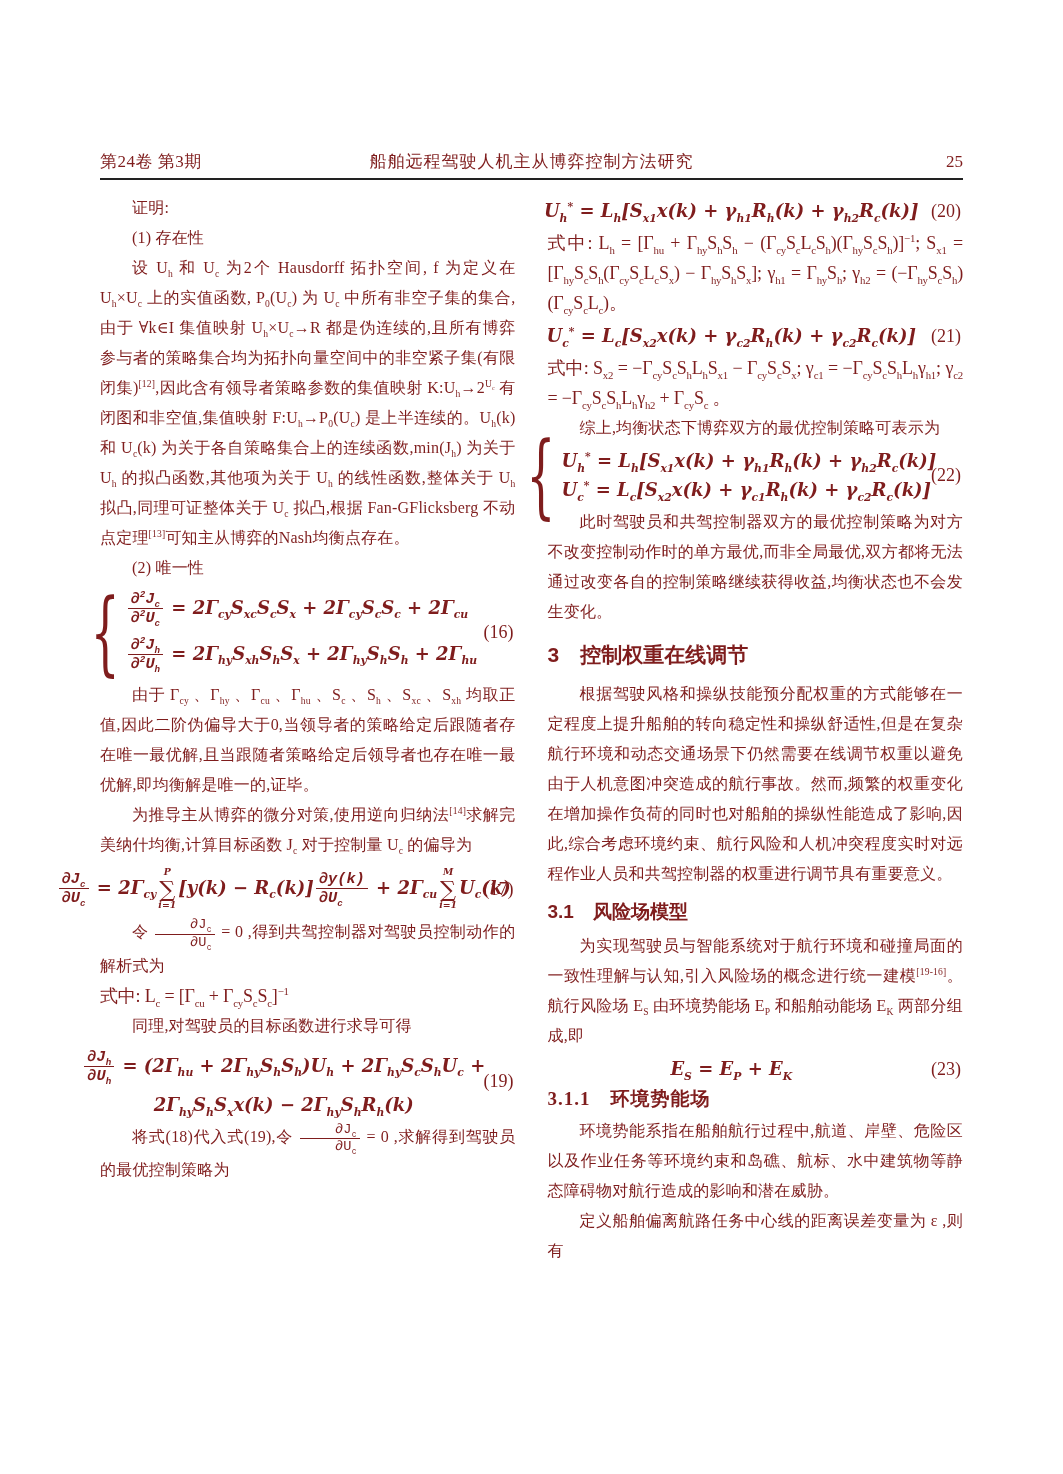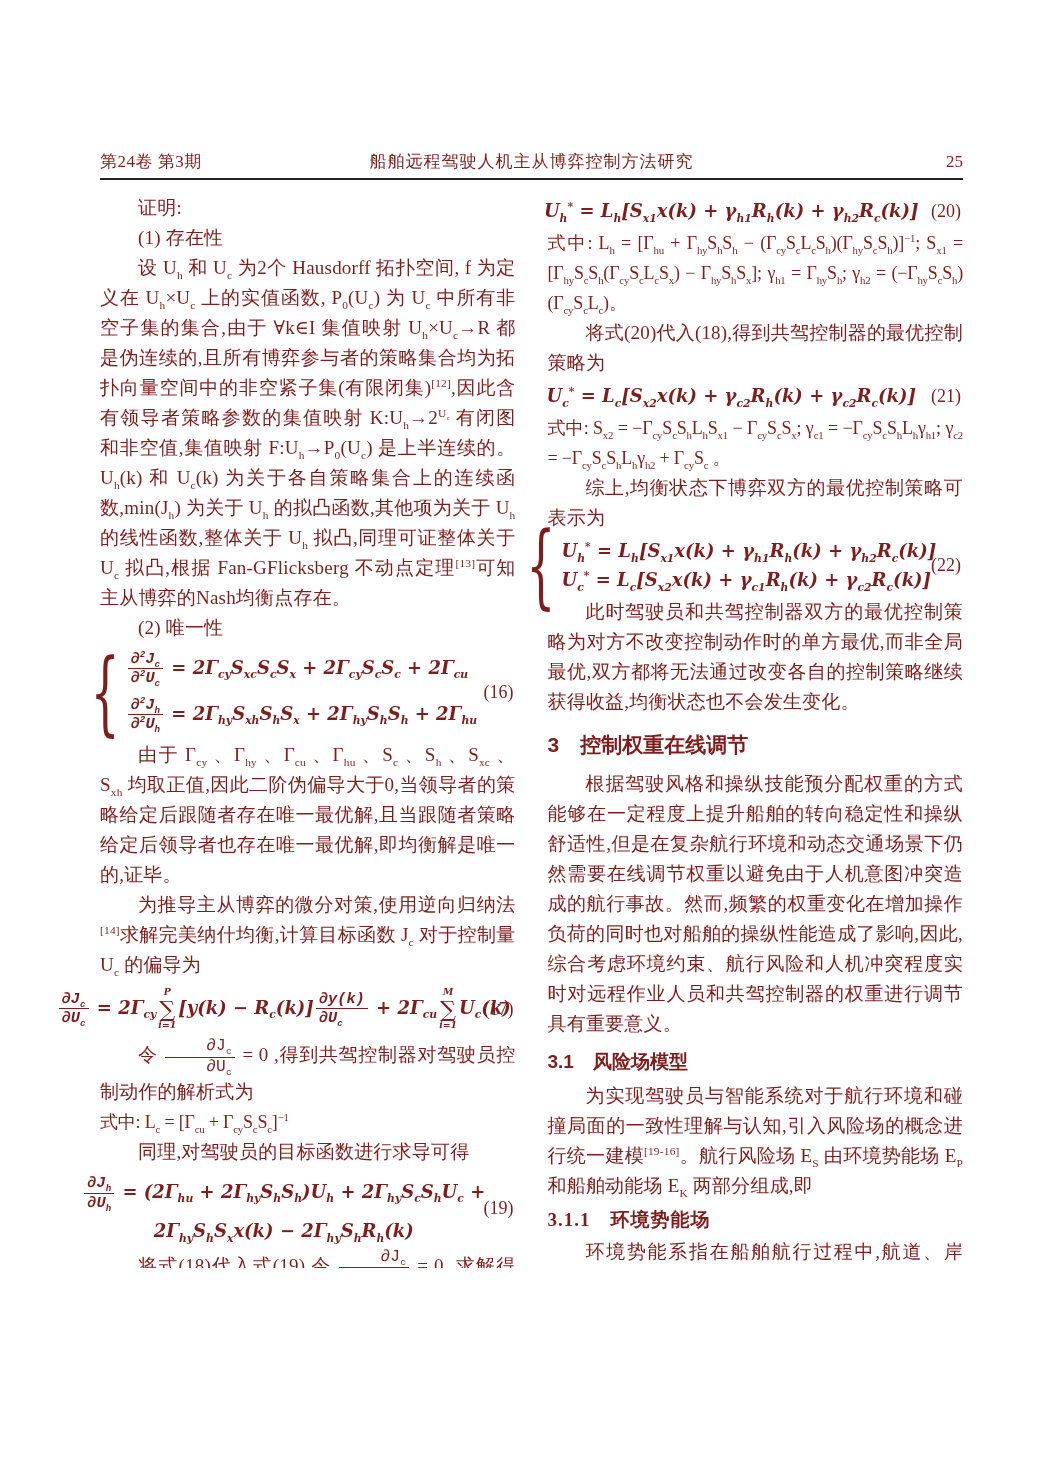--- a/index.html
+++ b/index.html
@@ -10,21 +10,21 @@
   }
   .header { display:flex; align-items:baseline; font-size:17px; }
   .header .vol { flex:0 0 190px; letter-spacing:0.5px; }
   .header .title { flex:1; text-align:center; letter-spacing:1px; }
   .header .pg { flex:0 0 190px; text-align:right; }
   .rule { border-bottom:2px solid #222; margin-top:5px; }
   .columns { display:flex; gap:32px; margin-top:13px; }
   .col { flex:1; min-width:0; }
 
   .para {
-    margin:0; font-size:19px; line-height:30px; text-align:justify;
+    margin:0; font-size:16px; line-height:30px; text-align:justify;
     text-indent:2em; letter-spacing:0.2px;
   }
   .para.noindent { text-indent:0; font-size:18px; letter-spacing:-0.2px; }
   sub, sup { font-size:60%; line-height:0; }
 
   .eq {
     position:relative; display:flex; justify-content:center; align-items:center;
     margin:7px 0; padding-right:48px; font-size:18px;
     font-family:"DejaVu Serif","Liberation Serif",serif;
     font-style:italic; font-weight:bold;
@@ -136,21 +136,20 @@
           </span> = 0 ,求解得到驾驶员的最优控制策略为</p>
       </div>
     <div class="col" id="col-right">
         <div class="eq centered">
           <span class="lines">
             <span class="eqline">U<sub>h</sub><sup>*</sup> = L<sub>h</sub>[S<sub>x1</sub>x(k) + γ<sub>h1</sub>R<sub>h</sub>(k) + γ<sub>h2</sub>R<sub>c</sub>(k)]</span>
           </span>
           <span class="eqnum">(20)</span>
         </div>
         <p class="para noindent">式中: L<sub>h</sub> = [Γ<sub>hu</sub> + Γ<sub>hy</sub>S<sub>h</sub>S<sub>h</sub> − (Γ<sub>cy</sub>S<sub>c</sub>L<sub>c</sub>S<sub>h</sub>)(Γ<sub>hy</sub>S<sub>c</sub>S<sub>h</sub>)]<sup>−1</sup>; S<sub>x1</sub> = [Γ<sub>hy</sub>S<sub>c</sub>S<sub>h</sub>(Γ<sub>cy</sub>S<sub>c</sub>L<sub>c</sub>S<sub>x</sub>) − Γ<sub>hy</sub>S<sub>h</sub>S<sub>x</sub>]; γ<sub>h1</sub> = Γ<sub>hy</sub>S<sub>h</sub>; γ<sub>h2</sub> = (−Γ<sub>hy</sub>S<sub>c</sub>S<sub>h</sub>)(Γ<sub>cy</sub>S<sub>c</sub>L<sub>c</sub>)。</p>
-        <p class="para">将式(20)代入(18),得到共驾控制器的最优控制策略为</p>
         <div class="eq centered">
           <span class="lines">
             <span class="eqline">U<sub>c</sub><sup>*</sup> = L<sub>c</sub>[S<sub>x2</sub>x(k) + γ<sub>c2</sub>R<sub>h</sub>(k) + γ<sub>c2</sub>R<sub>c</sub>(k)]</span>
           </span>
           <span class="eqnum">(21)</span>
         </div>
         <p class="para noindent">式中: S<sub>x2</sub> = −Γ<sub>cy</sub>S<sub>c</sub>S<sub>h</sub>L<sub>h</sub>S<sub>x1</sub> − Γ<sub>cy</sub>S<sub>c</sub>S<sub>x</sub>; γ<sub>c1</sub> = −Γ<sub>cy</sub>S<sub>c</sub>S<sub>h</sub>L<sub>h</sub>γ<sub>h1</sub>; γ<sub>c2</sub> = −Γ<sub>cy</sub>S<sub>c</sub>S<sub>h</sub>L<sub>h</sub>γ<sub>h2</sub> + Γ<sub>cy</sub>S<sub>c</sub> 。</p>
         <p class="para">综上,均衡状态下博弈双方的最优控制策略可表示为</p>
         <div class="eq braced">
           <span class="brace">{</span>
@@ -158,20 +157,26 @@
             <span class="eqline">U<sub>h</sub><sup>*</sup> = L<sub>h</sub>[S<sub>x1</sub>x(k) + γ<sub>h1</sub>R<sub>h</sub>(k) + γ<sub>h2</sub>R<sub>c</sub>(k)]</span>
             <span class="eqline">U<sub>c</sub><sup>*</sup> = L<sub>c</sub>[S<sub>x2</sub>x(k) + γ<sub>c1</sub>R<sub>h</sub>(k) + γ<sub>c2</sub>R<sub>c</sub>(k)]</span>
           </span>
           <span class="eqnum">(22)</span>
         </div>
         <p class="para">此时驾驶员和共驾控制器双方的最优控制策略为对方不改变控制动作时的单方最优,而非全局最优,双方都将无法通过改变各自的控制策略继续获得收益,均衡状态也不会发生变化。</p>
         <div class="hd hd1">3　控制权重在线调节</div>
         <p class="para">根据驾驶风格和操纵技能预分配权重的方式能够在一定程度上提升船舶的转向稳定性和操纵舒适性,但是在复杂航行环境和动态交通场景下仍然需要在线调节权重以避免由于人机意图冲突造成的航行事故。然而,频繁的权重变化在增加操作负荷的同时也对船舶的操纵性能造成了影响,因此,综合考虑环境约束、航行风险和人机冲突程度实时对远程作业人员和共驾控制器的权重进行调节具有重要意义。</p>
         <div class="hd hd2">3.1　风险场模型</div>
         <p class="para">为实现驾驶员与智能系统对于航行环境和碰撞局面的一致性理解与认知,引入风险场的概念进行统一建模<sup>[19-16]</sup>。航行风险场 E<sub>S</sub> 由环境势能场 E<sub>P</sub> 和船舶动能场 E<sub>K</sub> 两部分组成,即</p>
+        <div class="eq centered">
+          <span class="lines">
+            <span class="eqline">E<sub>S</sub> = E<sub>P</sub> + E<sub>K</sub></span>
+          </span>
+          <span class="eqnum">(23)</span>
+        </div>
         <div class="hd hd3">3.1.1　环境势能场</div>
         <p class="para">环境势能系指在船舶航行过程中,航道、岸壁、危险区以及作业任务等环境约束和岛礁、航标、水中建筑物等静态障碍物对航行造成的影响和潜在威胁。</p>
         <p class="para">定义船舶偏离航路任务中心线的距离误差变量为 ε ,则有</p>
         <div class="eq centered">
           <span class="lines">
             <span class="eqline">ε = [Y(t) − Y(c)]/100</span>
           </span>
           <span class="eqnum">(24)</span>
         </div>
       </div>

